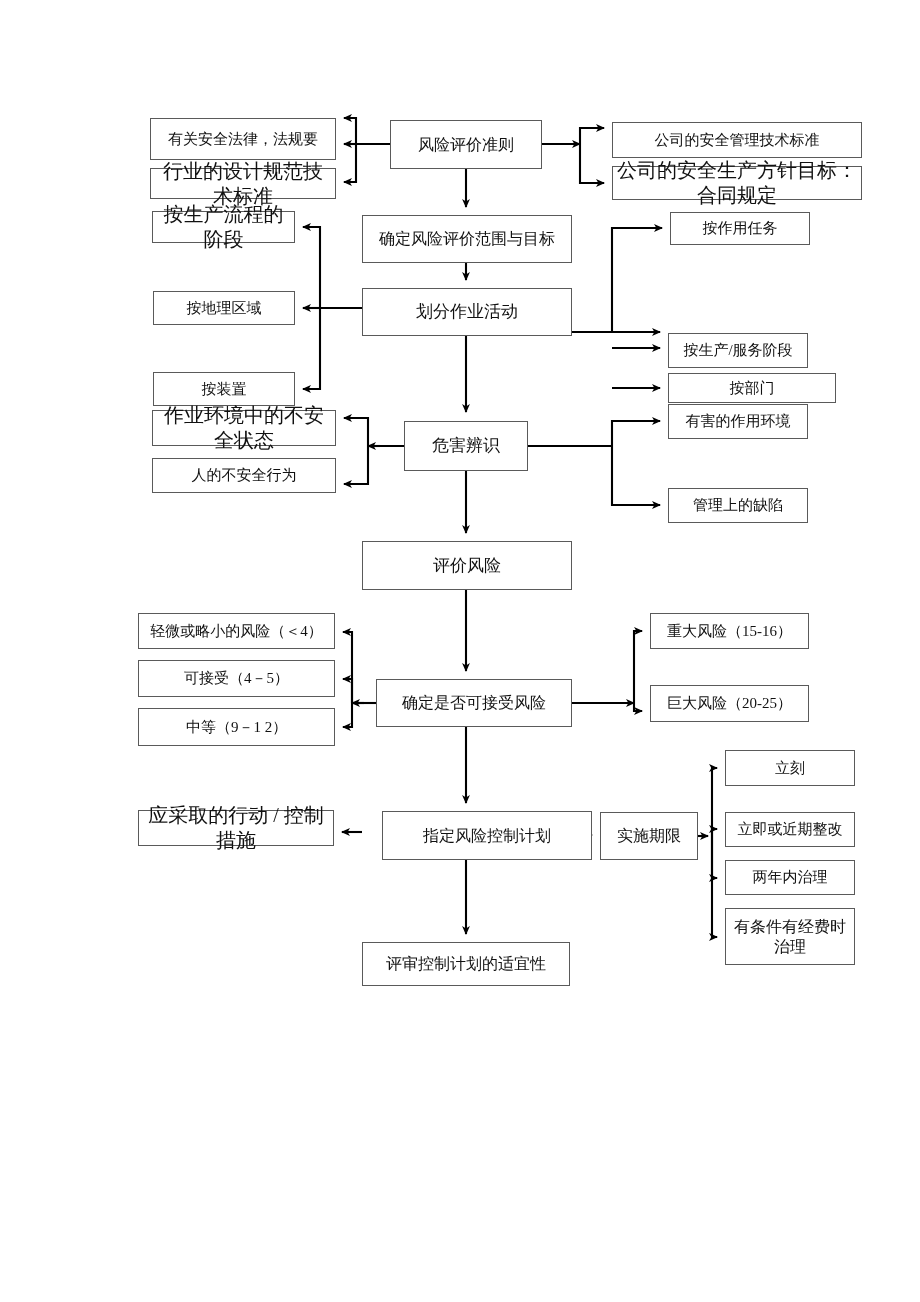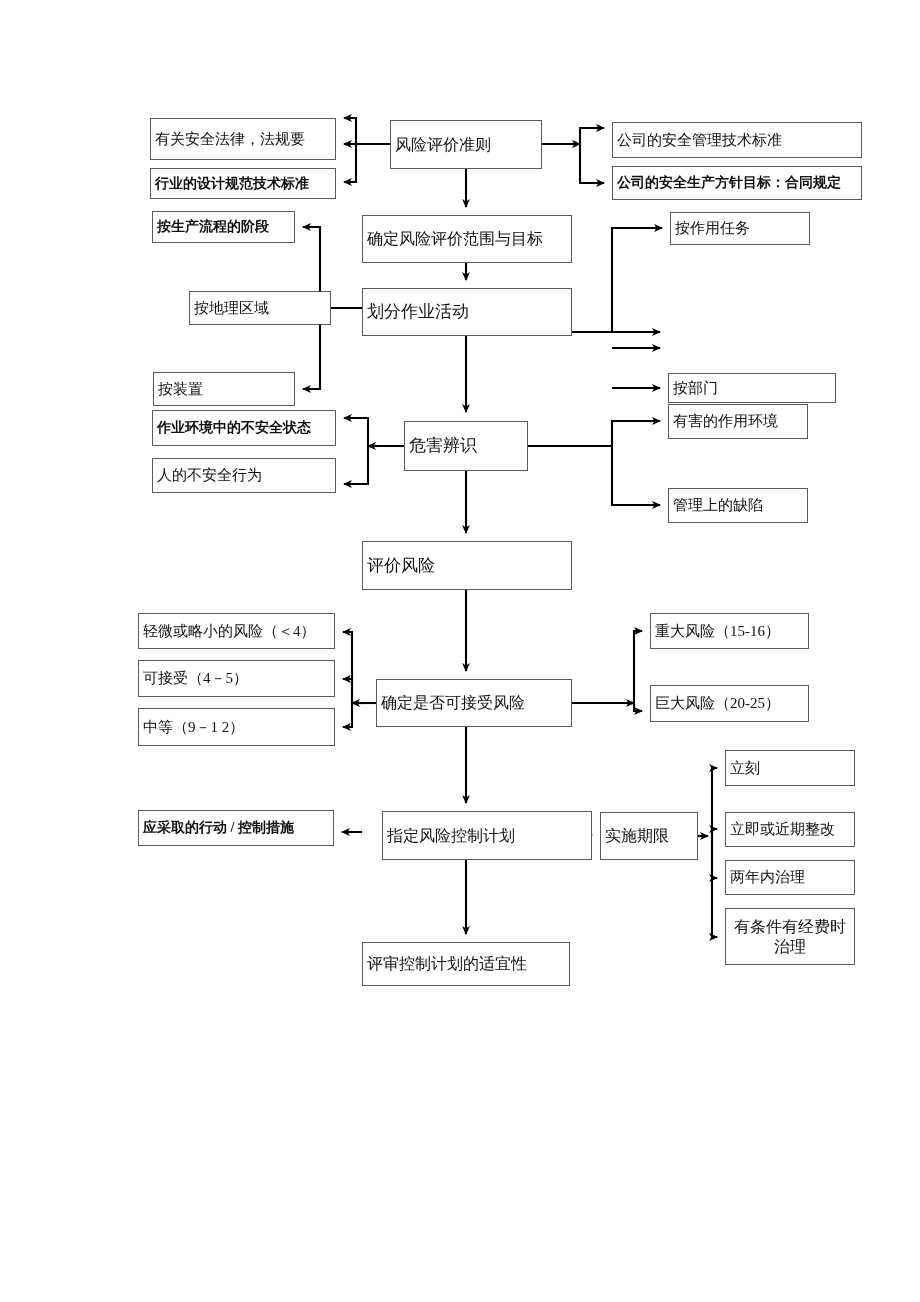--- a/index.html
+++ b/index.html
@@ -21,30 +21,30 @@
     width: 920px;
     height: 1302px;
   }
   .node {
     position: absolute;
     box-sizing: border-box;
     border: 1.3px solid #5a5a5a;
     background: #ffffff;
     display: flex;
     align-items: center;
-    justify-content: flex-start;
+    justify-content: center;
     text-align: center;
     color: #111111;
     font-family: "Liberation Serif", "DejaVu Serif", serif;
     line-height: 1.25;
     z-index: 3;
   }
   .node span { display: block; padding: 0 4px; }
   .f15 { font-size: 15px; }
-  .f14 { font-size: 14px; font-weight: bold; }
+  .f14 { font-size: 20px; }
   .f16 { font-size: 16px; }
   .f17 { font-size: 17px; }
   .lines { position: absolute; left:0; top:0; width:920px; height:1302px; z-index: 1; }
 </style>
 </head>
 <body>
 
 <div id="diagram">
 
   <svg class="lines" viewBox="0 0 920 1302" xmlns="http://www.w3.org/2000/svg">
@@ -138,26 +138,29 @@
     </div>
   <div class="node f14" style="left:152px; top:211px; width:143px; height:32px;">
       <span>按生产流程的阶段</span>
     </div>
   <div class="node f16" style="left:362px; top:215px; width:210px; height:48px;">
       <span>确定风险评价范围与目标</span>
     </div>
   <div class="node f15" style="left:670px; top:212px; width:140px; height:33px;">
       <span>按作用任务</span>
     </div>
-  <div class="node f15" style="left:153px; top:291px; width:142px; height:34px;margin-left:36px;">
+  <div class="node f15" style="left:153px; top:291px; width:142px; height:34px;">
       <span>按地理区域</span>
     </div>
   <div class="node f17" style="left:362px; top:288px; width:210px; height:48px;">
       <span>划分作业活动</span>
     </div>
+  <div class="node f15" style="left:668px; top:333px; width:140px; height:35px;">
+      <span>按生产/服务阶段</span>
+    </div>
   <div class="node f15" style="left:153px; top:372px; width:142px; height:34px;">
       <span>按装置</span>
     </div>
   <div class="node f15" style="left:668px; top:373px; width:168px; height:30px;">
       <span>按部门</span>
     </div>
   <div class="node f15" style="left:668px; top:404px; width:140px; height:35px;">
       <span>有害的作用环境</span>
     </div>
   <div class="node f14" style="left:152px; top:410px; width:184px; height:36px;">

